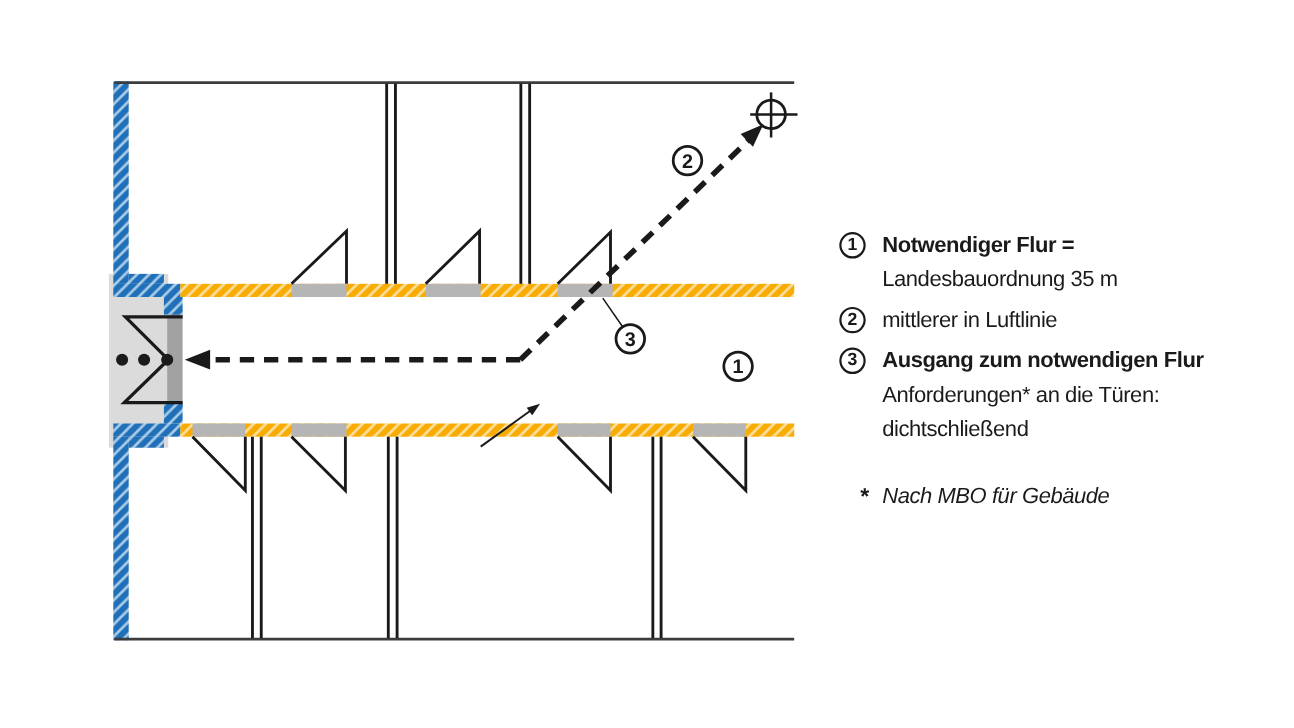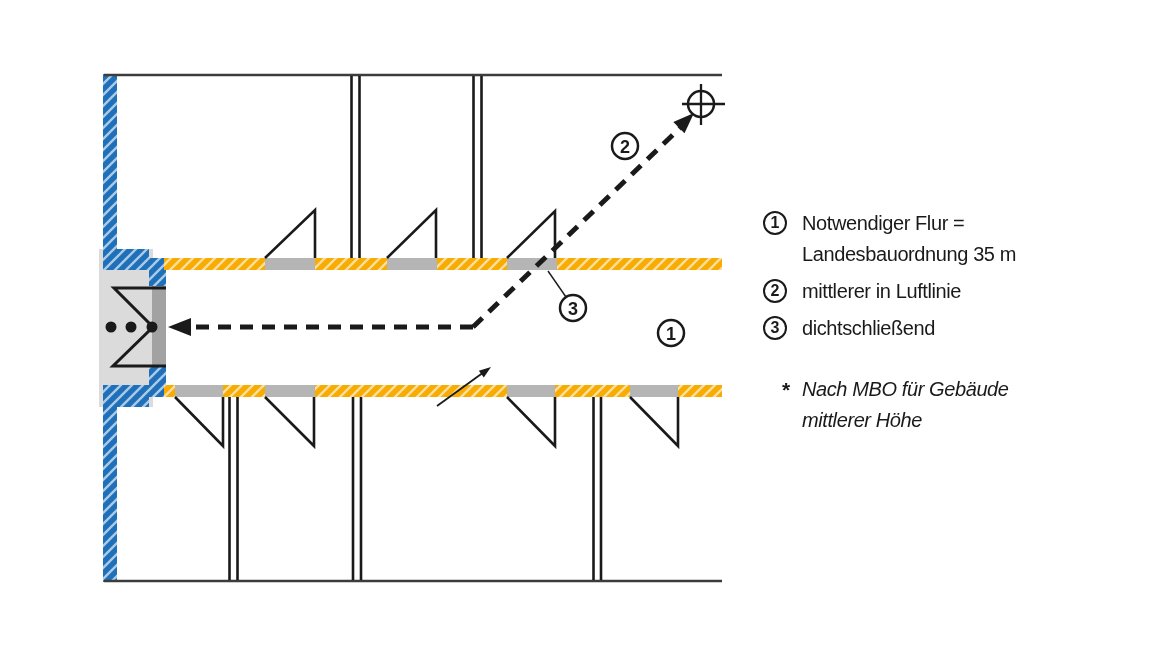--- a/index.html
+++ b/index.html
@@ -14,21 +14,21 @@
     font-size:20px;line-height:31px;letter-spacing:-0.4px;white-space:nowrap;
   }
   .legend-item{position:relative;padding-left:39px;}
   .legend-item + .legend-item{margin-top:6px;}
   .lnum{
     position:absolute;left:0;top:3px;width:20px;height:20px;
     border:2.5px solid #1a1a1a;border-radius:50%;
     font-size:16px;font-weight:bold;line-height:20px;text-align:center;
     letter-spacing:0;
   }
-  .bline{font-weight:normal;}
+  .bline{font-weight:bold;}
   #footnote{position:relative;margin-top:30px;padding-left:39px;font-style:italic;}
   #footnote .fmark{
     position:absolute;left:19px;top:0;font-style:normal;font-weight:bold;font-size:21px;
   }
 </style>
 </head>
 <body>
 
 <div id="plan-wrap">
 <svg width="760" height="662" viewBox="0 0 760 662" xmlns="http://www.w3.org/2000/svg">
@@ -153,22 +153,23 @@
     <div>Landesbauordnung 35 m</div>
   </div>
 
   <div class="legend-item">
     <span class="lnum">2</span>
     <div>mittlerer in Luftlinie</div>
   </div>
 
   <div class="legend-item">
     <span class="lnum">3</span>
+    <div class="bline">Ausgang zum notwendigen Flur</div>
+    <div>Anforderungen* an die Türen:</div>
     <div>dichtschließend</div>
   </div>
 
   <div id="footnote">
     <span class="fmark">*</span>
     <div>Nach MBO für Gebäude</div>
-    <div>mittlerer Höhe</div>
   </div>
 
 </div>
 
 </body></html>

